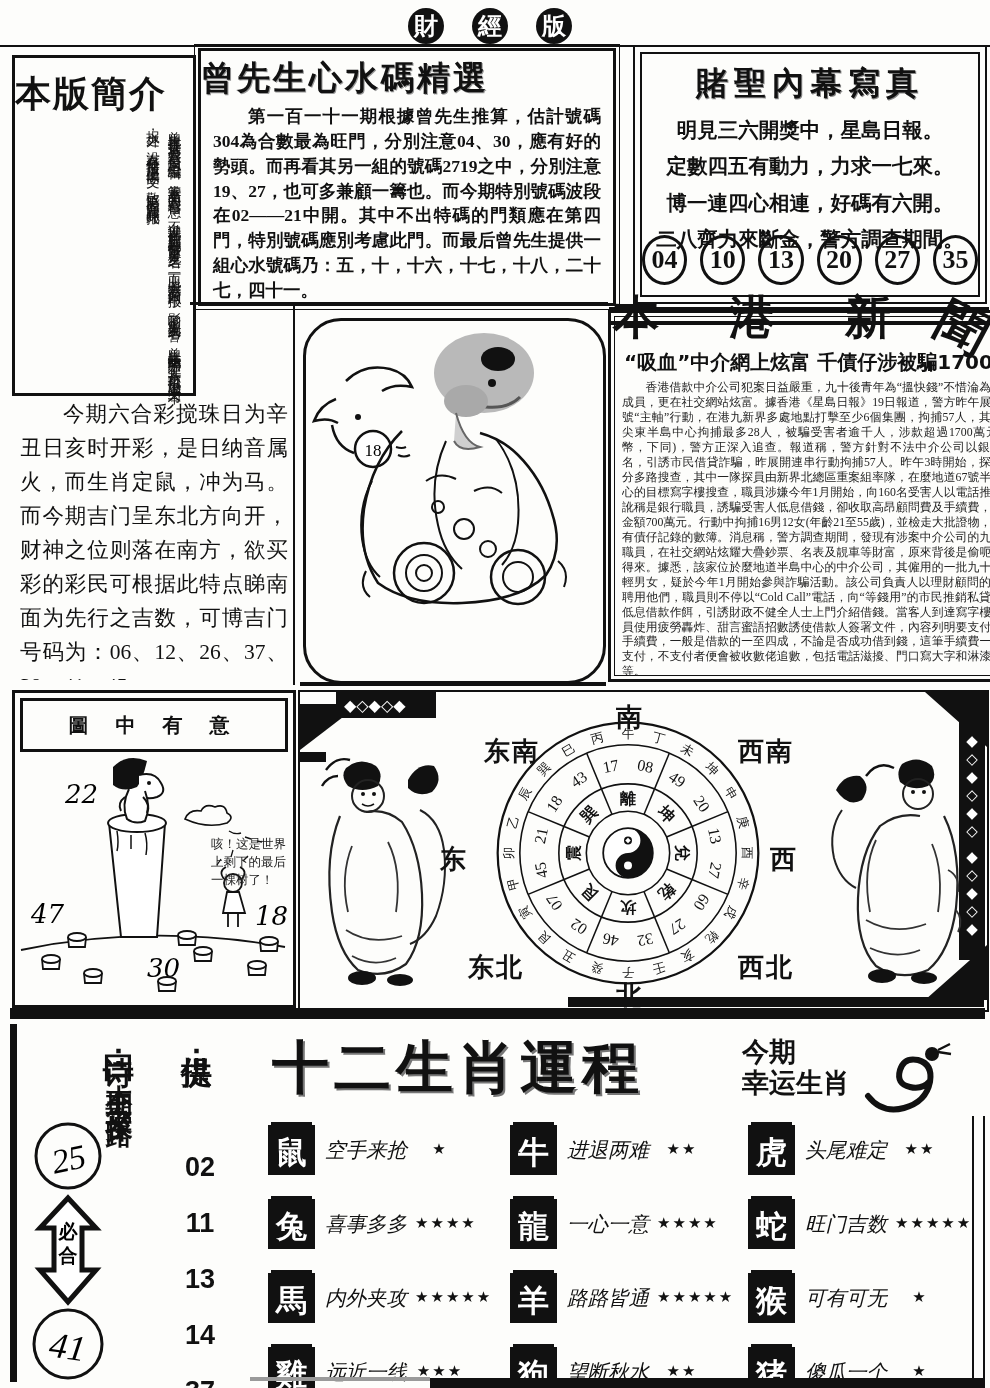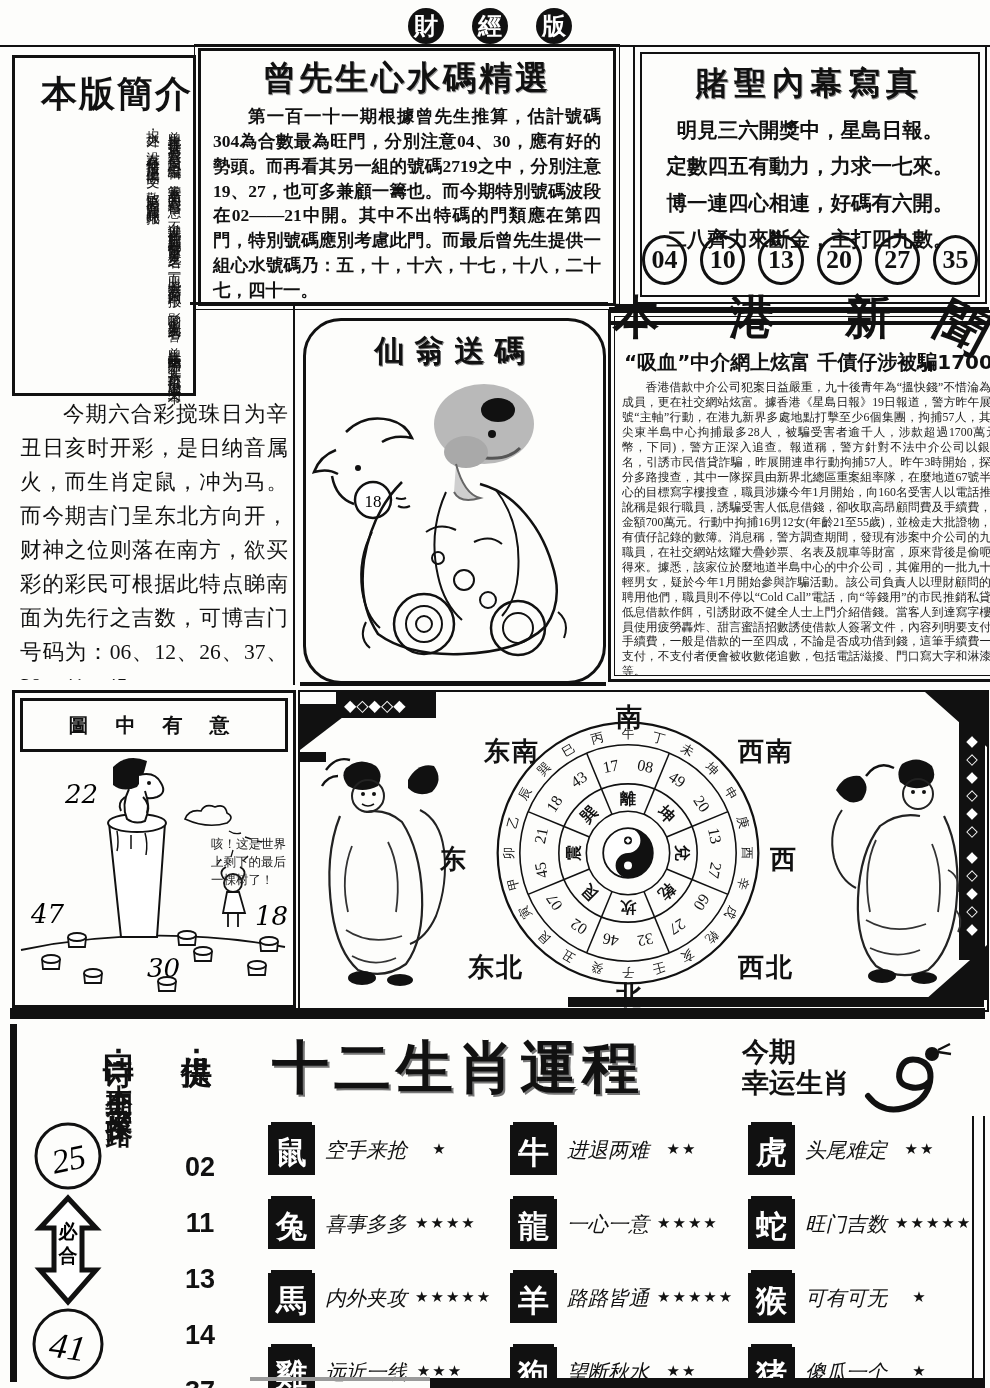--- a/index.html
+++ b/index.html
@@ -9,28 +9,28 @@
   .hline{position:absolute;background:#111;}
   .vline{position:absolute;background:#111;}
 
   
   .badge{width:36px;height:36px;background:#111;color:#fff;border-radius:50%;display:inline-block;
          text-align:center;line-height:37px;font-size:24px;font-weight:bold;margin-right:28px;
          font-family:"DejaVu Sans",sans-serif;}
 
   
   #intro-box{left:12px;top:55px;width:178px;height:335px;border:3px solid #111;background:#fdfdfb;}
-  .intro-title{margin-top:12px;text-align:right;font-size:36px;font-weight:900;letter-spacing:2px;
+  .intro-title{margin-top:12px;text-align:left;font-size:36px;font-weight:900;letter-spacing:2px;
                font-family:"DejaVu Sans",sans-serif;}
   .intro-body{position:absolute;top:62px;right:8px;width:158px;height:262px;
               writing-mode:vertical-rl;text-orientation:upright;font-size:13.5px;line-height:1.6;letter-spacing:2px;}
 
   
   #zeng-box{left:198px;top:48px;width:412px;height:252px;border:3px solid #111;outline:1px solid #111;outline-offset:3px;background:#fdfdfb;}
-  .zeng-title{text-align:center;font-size:33px;font-weight:900;letter-spacing:3px;margin-top:5px;
+  .zeng-title{text-align:left;font-size:33px;font-weight:900;letter-spacing:3px;margin-top:5px;
               font-family:"DejaVu Sans",sans-serif;text-shadow:1px 1px 0 #999;}
   .zeng-body{padding:3px 12px 0 12px;font-size:17.5px;font-weight:bold;line-height:1.42;text-align:justify;text-indent:2em;}
 
   
   #dusheng-box{left:633px;top:45px;width:350px;height:255px;border:2px solid #111;}
   #dusheng-inner{position:absolute;left:5px;top:5px;right:5px;bottom:5px;border:2px solid #111;}
   .du-title{text-align:center;font-size:32px;font-weight:900;letter-spacing:6px;margin-top:8px;
             font-family:"DejaVu Sans",sans-serif;text-shadow:1px 1px 0 #888;}
   .du-lines{margin-top:6px;text-align:center;font-size:20.5px;line-height:1.78;font-weight:bold;}
   .du-numbers{position:absolute;bottom:10px;left:0;right:0;display:flex;justify-content:center;gap:13px;}
@@ -121,41 +121,40 @@
     <div class="zeng-body">第一百一十一期根據曾先生推算，估計號碼304為合數最為旺門，分別注意04、30，應有好的勢頭。而再看其另一組的號碼2719之中，分別注意19、27，也可多兼顧一籌也。而今期特別號碼波段在02——21中開。其中不出特碼的門類應在第四門，特別號碼應別考慮此門。而最后曾先生提供一組心水號碼乃：五，十，十六，十七，十八，二十七，四十一。</div>
   </div>
 
   <div id="dusheng-box" class="abs">
     <div id="dusheng-inner">
       <div class="du-title">賭聖內幕寫真</div>
       <div class="du-lines">
         <div>明見三六開獎中，星島日報。</div>
         <div>定數四五有動力，力求一七來。</div>
         <div>博一連四心相連，好碼有六開。</div>
-        <div>二八齊力來斷金，主打四九數。</div>
+        <div>二八齊力來斷金，警方調查期間。</div>
       </div>
       <div class="du-numbers">
         <span class="du-num">04</span>
         <span class="du-num">10</span>
         <span class="du-num">13</span>
         <span class="du-num">20</span>
         <span class="du-num">27</span>
         <span class="du-num">35</span>
       </div>
     </div>
   </div>
 
   <div class="hline" style="left:190px;top:302px;width:418px;height:3px;"></div>
   <div class="vline" style="left:293px;top:302px;width:2px;height:383px;"></div>
   <div class="hline" style="left:300px;top:682px;width:306px;height:4px;"></div>
 
   <div id="key-para" class="abs">今期六合彩搅珠日为辛丑日亥时开彩，是日纳音属火，而生肖定鼠，冲为马。而今期吉门呈东北方向开，财神之位则落在南方，欲买彩的彩民可根据此特点睇南面为先行之吉数，可博吉门号码为：06、12、26、37、38、41、45。</div>
 
   <div id="xianweng-box" class="abs">
-    <div class="xw-title">仙翁送碼</div>
     <svg width="291" height="300" viewBox="0 0 291 300">
 
       <ellipse cx="178" cy="52" rx="50" ry="40" fill="#b9b9b9"></ellipse>
       <ellipse cx="192" cy="38" rx="17" ry="12" fill="#111"></ellipse>
       <path d="M150,70 q10,14 30,16 q22,2 34,-10" stroke="#555" stroke-width="3" fill="none"></path>
       <ellipse cx="160" cy="80" rx="22" ry="16" fill="#a9a9a9"></ellipse>
       <circle cx="186" cy="62" r="4" fill="#111"></circle>
 
       <path d="M150,92 q8,30 24,34 q-20,6 -26,-6" fill="#cfcfcf" stroke="#666" stroke-width="2"></path>
 

